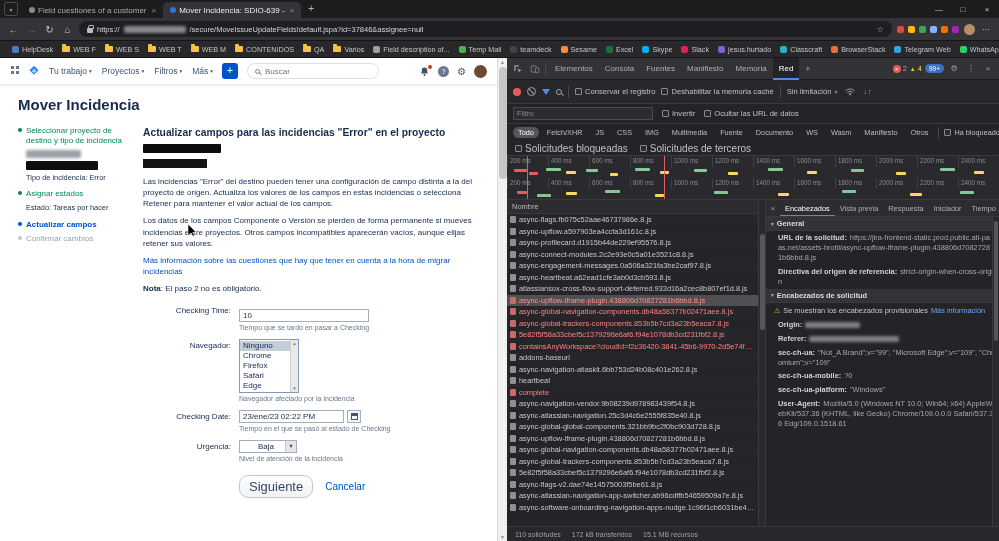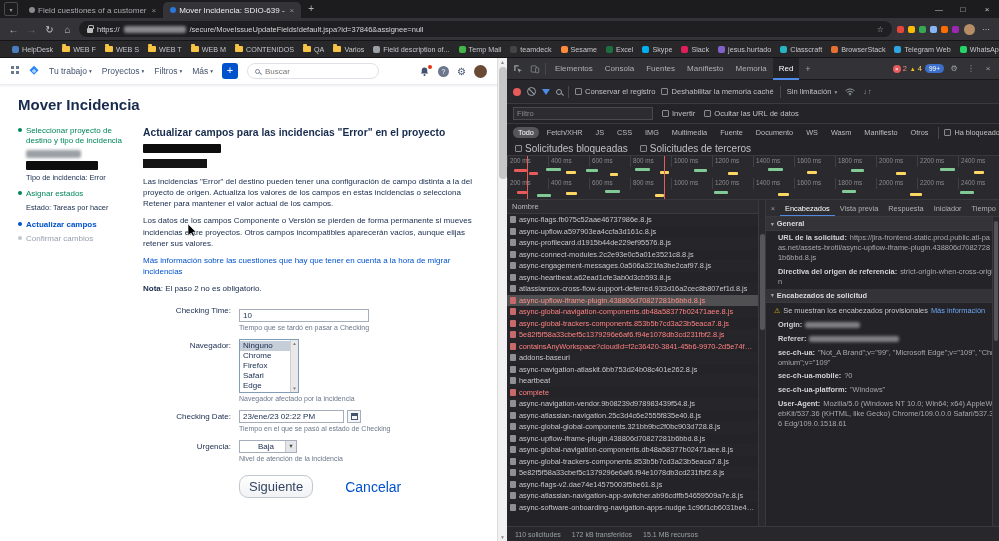--- a/index.html
+++ b/index.html
@@ -95,21 +95,21 @@
 .opt.selected{background:#c5cdd9;}
 .lb-scroll{width:8px;background:#e9e9e9;border-left:1px solid #d0d0d0;display:flex;flex-direction:column;justify-content:space-between;align-items:center;font-size:4.5px;color:#777;padding:1px 0;}
 .daterow{display:flex;align-items:center;}
 .cal-btn{width:14px;height:13px;border:1px solid #a5adba;margin-left:3px;display:inline-flex;align-items:center;justify-content:center;background:#f4f5f7;}
 .cal-glyph{width:7px;height:7px;border:1px solid #44546f;position:relative;}
 .cal-glyph::before{content:"";position:absolute;top:0;left:0;right:0;height:2px;background:#44546f;}
 .fselect{width:58px;height:13px;border:1px solid #a5adba;background:#fff;display:flex;align-items:center;font-size:8px;color:#172b4d;padding-left:18px;}
 .sel-arrow{margin-left:auto;width:11px;height:11px;background:#e4e6ea;border-left:1px solid #c7c7c7;text-align:center;font-size:5.5px;line-height:11px;color:#444;}
 .btnrow{display:flex;align-items:center;gap:12px;margin:13px 0 0 96px;}
 .next-btn{font-size:13px;color:#344563;background:linear-gradient(#ffffff,#f1f2f4);border:1px solid #c1c7d0;border-radius:9px;padding:3px 9px;font-family:"Liberation Sans",sans-serif;}
-.cancel-link{font-size:14px;color:#0052cc;text-decoration:none;margin-left:20px;}
+.cancel-link{font-size:10px;color:#0052cc;text-decoration:none;}
 .cursor{position:absolute;left:188px;top:166px;}
 
 
 .page-scroll{width:10px;background:#f1f1f1;border-left:1px solid #dcdcdc;display:flex;flex-direction:column;align-items:center;font-size:5px;color:#8a8a8a;padding:1px 0;}
 .ps-thumb{width:8px;height:112px;background:#c6c6c6;border-radius:4px;margin-top:2px;}
 .ps-fill{flex:1;}
 
 
 .devtools{flex:1;background:#242428;display:flex;flex-direction:column;color:#c8c8c8;min-width:0;}
 .dt-tabbar{height:22px;background:#333337;border-bottom:1px solid #1a1a1c;display:flex;align-items:center;font-size:8px;color:#b0b0b4;padding:0 4px;gap:3px;flex-shrink:0;}

